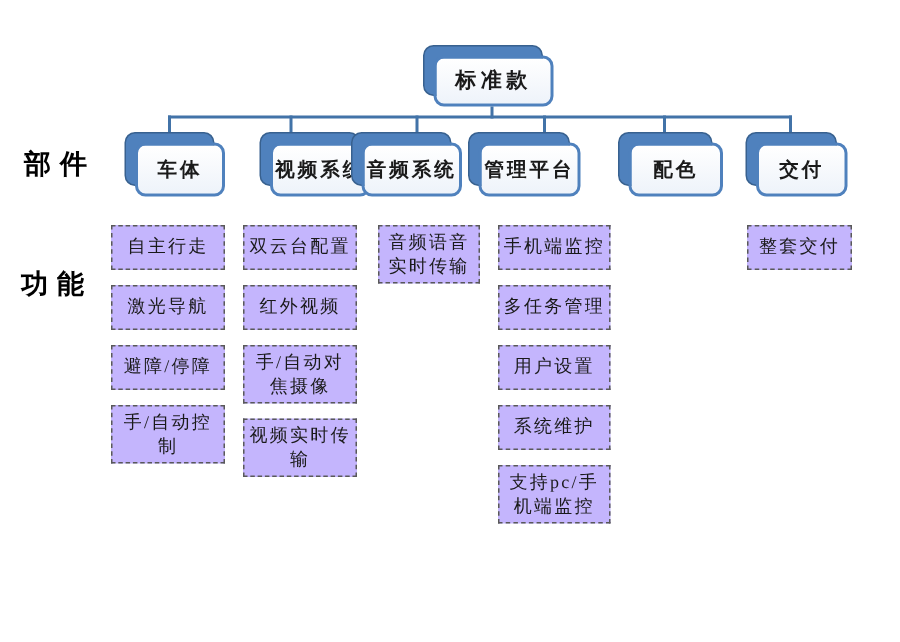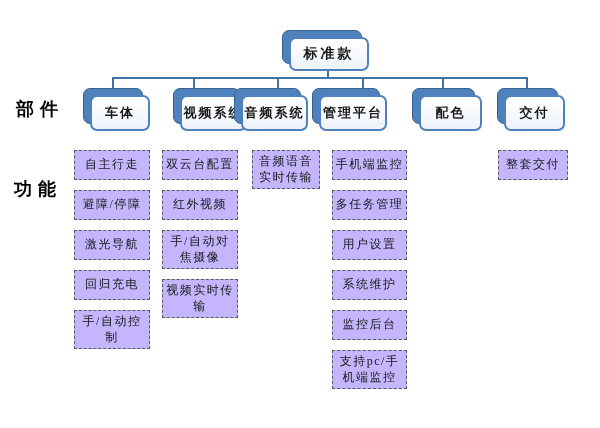--- a/index.html
+++ b/index.html
@@ -131,43 +131,41 @@
     <div class="back"></div>
     <div class="front">配色</div>
   </div>
   <div class="node cat-node cat-5">
     <div class="back"></div>
     <div class="front">交付</div>
   </div>
 
   <div class="col col-0">
     <div class="item">自主行走</div>
+    <div class="item">激光导航</div>
     <div class="item">避障/停障</div>
-    <div class="item">激光导航</div>
-    <div class="item">回归充电</div>
     <div class="item">手/自动控制</div>
   </div>
 
   <div class="col col-1">
     <div class="item">双云台配置</div>
     <div class="item">红外视频</div>
     <div class="item">手/自动对焦摄像</div>
     <div class="item">视频实时传输</div>
   </div>
 
   <div class="col col-2">
     <div class="item">音频语音实时传输</div>
   </div>
 
   <div class="col col-3">
     <div class="item">手机端监控</div>
     <div class="item">多任务管理</div>
     <div class="item">用户设置</div>
     <div class="item">系统维护</div>
-    <div class="item">监控后台</div>
     <div class="item">支持pc/手机端监控</div>
   </div>
 
 
   <div class="col col-5">
     <div class="item">整套交付</div>
   </div>
 
 </div>
 

